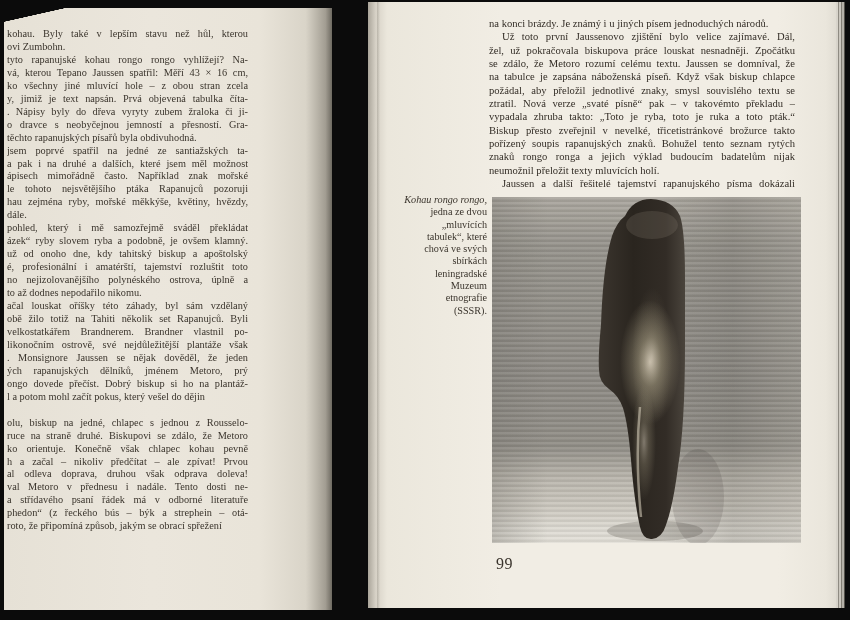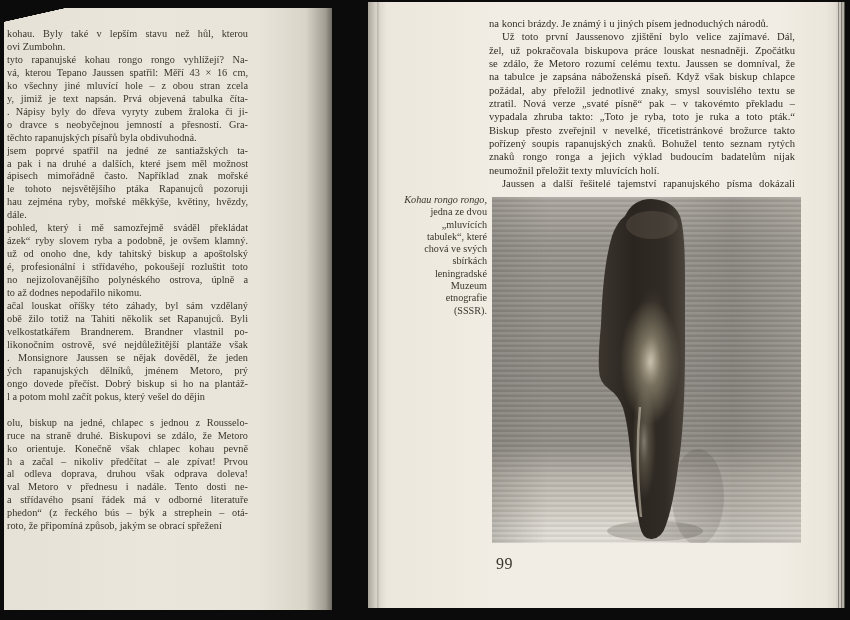--- a/index.html
+++ b/index.html
@@ -64,21 +64,21 @@
         <div class="line para-end">těchto rapanujských písařů byla obdivuhodná.</div>
         <div class="line">jsem poprvé spatřil na jedné ze santiažských ta-</div>
         <div class="line">a pak i na druhé a dalších, které jsem měl možnost</div>
         <div class="line">ápisech mimořádně často. Například znak mořské</div>
         <div class="line">le tohoto nejsvětějšího ptáka Rapanujců pozoruji</div>
         <div class="line">hau zejména ryby, mořské měkkýše, květiny, hvězdy,</div>
         <div class="line para-end">dále.</div>
         <div class="line">pohled, který i mě samozřejmě sváděl překládat</div>
         <div class="line">ázek“ ryby slovem ryba a podobně, je ovšem klamný.</div>
         <div class="line">už od onoho dne, kdy tahitský biskup a apoštolský</div>
-        <div class="line">é, profesionální i střídavého, pokoušejí rozluštit toto</div>
+        <div class="line">é, profesionální i amatérští, tajemství rozluštit toto</div>
         <div class="line">no nejizolovanějšího polynéského ostrova, úplně a</div>
         <div class="line para-end">to až dodnes nepodařilo nikomu.</div>
         <div class="line">ačal louskat oříšky této záhady, byl sám vzdělaný</div>
         <div class="line">obě žilo totiž na Tahiti několik set Rapanujců. Byli</div>
         <div class="line">velkostatkářem Brandnerem. Brandner vlastnil po-</div>
         <div class="line">likonočním ostrově, své nejdůležitější plantáže však</div>
         <div class="line">. Monsignore Jaussen se nějak dověděl, že jeden</div>
         <div class="line">ých rapanujských dělníků, jménem Metoro, prý</div>
         <div class="line">ongo dovede přečíst. Dobrý biskup si ho na plantáž-</div>
         <div class="line para-end">l a potom mohl začít pokus, který vešel do dějin</div>

